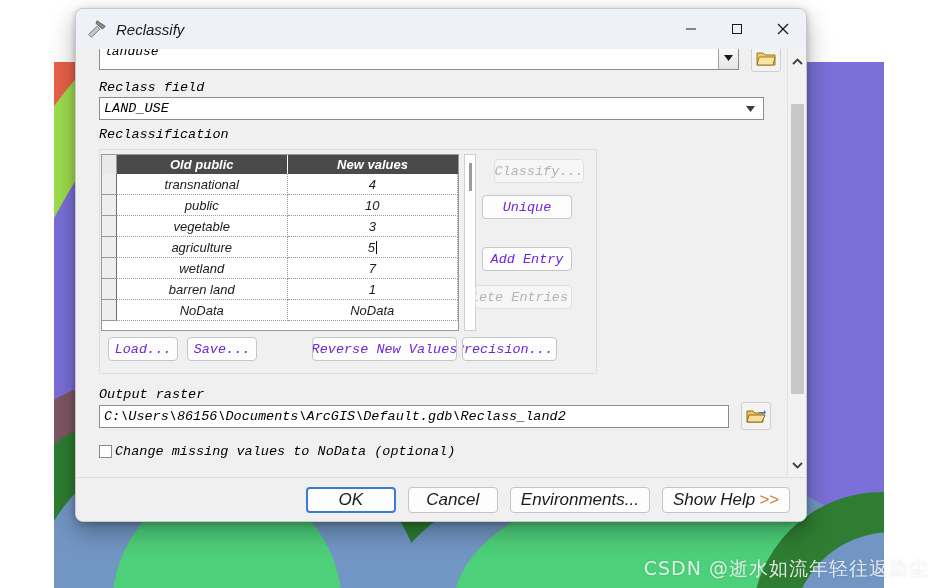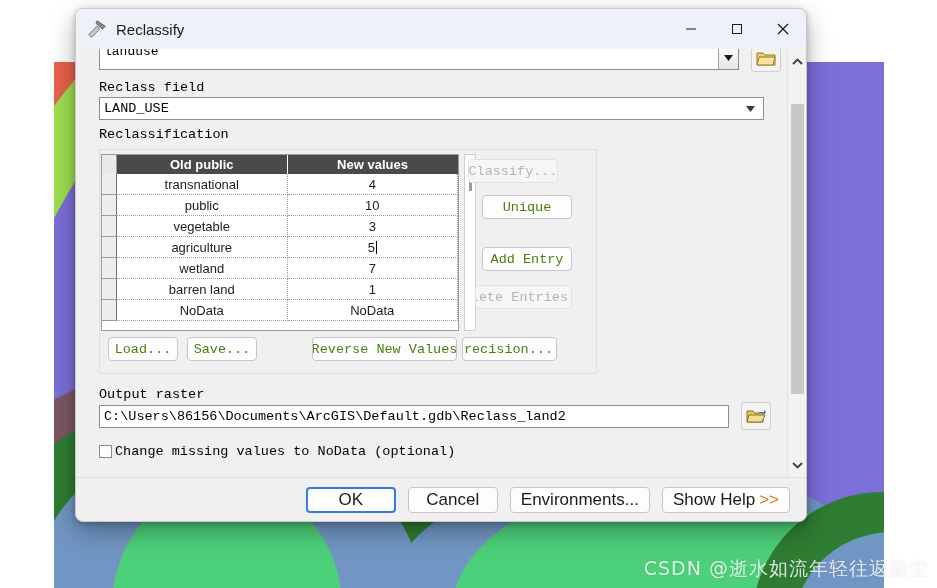--- a/index.html
+++ b/index.html
@@ -79,20 +79,21 @@
     position: absolute;
     left: 75px;
     top: 8px;
     width: 730px;
     height: 512px;
     background: #f0f0f0;
     border-radius: 8px;
     box-shadow: 0 10px 26px rgba(0,0,0,0.30), 0 2px 6px rgba(0,0,0,0.22);
     overflow: hidden;
     border: 1px solid #c8c8c8;
+    font-style: italic;
   }
 
   .titlebar {
     height: 40px;
     background: #eef1f8;
     display: flex;
     align-items: center;
     border-bottom: 1px solid #dcdfe6;
   }
   .title-icon {
@@ -303,21 +304,21 @@
   }
 
   
   .btn {
     position: absolute;
     background: #fdfdfd;
     border: 1px solid #c6c6c6;
     border-radius: 4px;
     font-family: "Liberation Mono", monospace;
     font-size: 13.5px;
-    color: #4d7c0f;
+    color: #6d28d9;
     display: flex;
     align-items: center;
     justify-content: center;
     box-sizing: border-box;
     white-space: nowrap;
     overflow: hidden;
   }
   .btn.disabled {
     color: #b4b4b4;
     background: #f6f6f6;
@@ -551,21 +552,21 @@
                 <td class="newval">NoData</td>
               </tr>
             </tbody>
           </table>
         </div>
 
         <div class="grid-scroll">
           <div class="thumb"></div>
         </div>
 
-        <div class="btn disabled" style="left:392px; top:110px; width:90px; height:24px;">Classify...</div>
+        <div class="btn disabled" style="left:418px; top:110px; width:90px; height:24px;">Classify...</div>
         <div class="btn" style="left:406px; top:146px; width:90px; height:24px;">Unique</div>
         <div class="btn" style="left:406px; top:198px; width:90px; height:24px;">Add Entry</div>
         <div class="btn disabled" style="left:399px; top:236px; width:97px; height:24px; justify-content:flex-end; padding-right:3px;">Delete Entries</div>
 
         <div class="btn" style="left:32px; top:288px; width:70px; height:24px;">Load...</div>
         <div class="btn" style="left:111px; top:288px; width:70px; height:24px;">Save...</div>
         <div class="btn" style="left:236px; top:288px; width:145px; height:24px;">Reverse New Values</div>
         <div class="btn" style="left:386px; top:288px; width:95px; height:24px; justify-content:flex-end; padding-right:3px;">Precision...</div>
 
         <div class="lbl" style="left:23px; top:338px;">Output raster</div>

